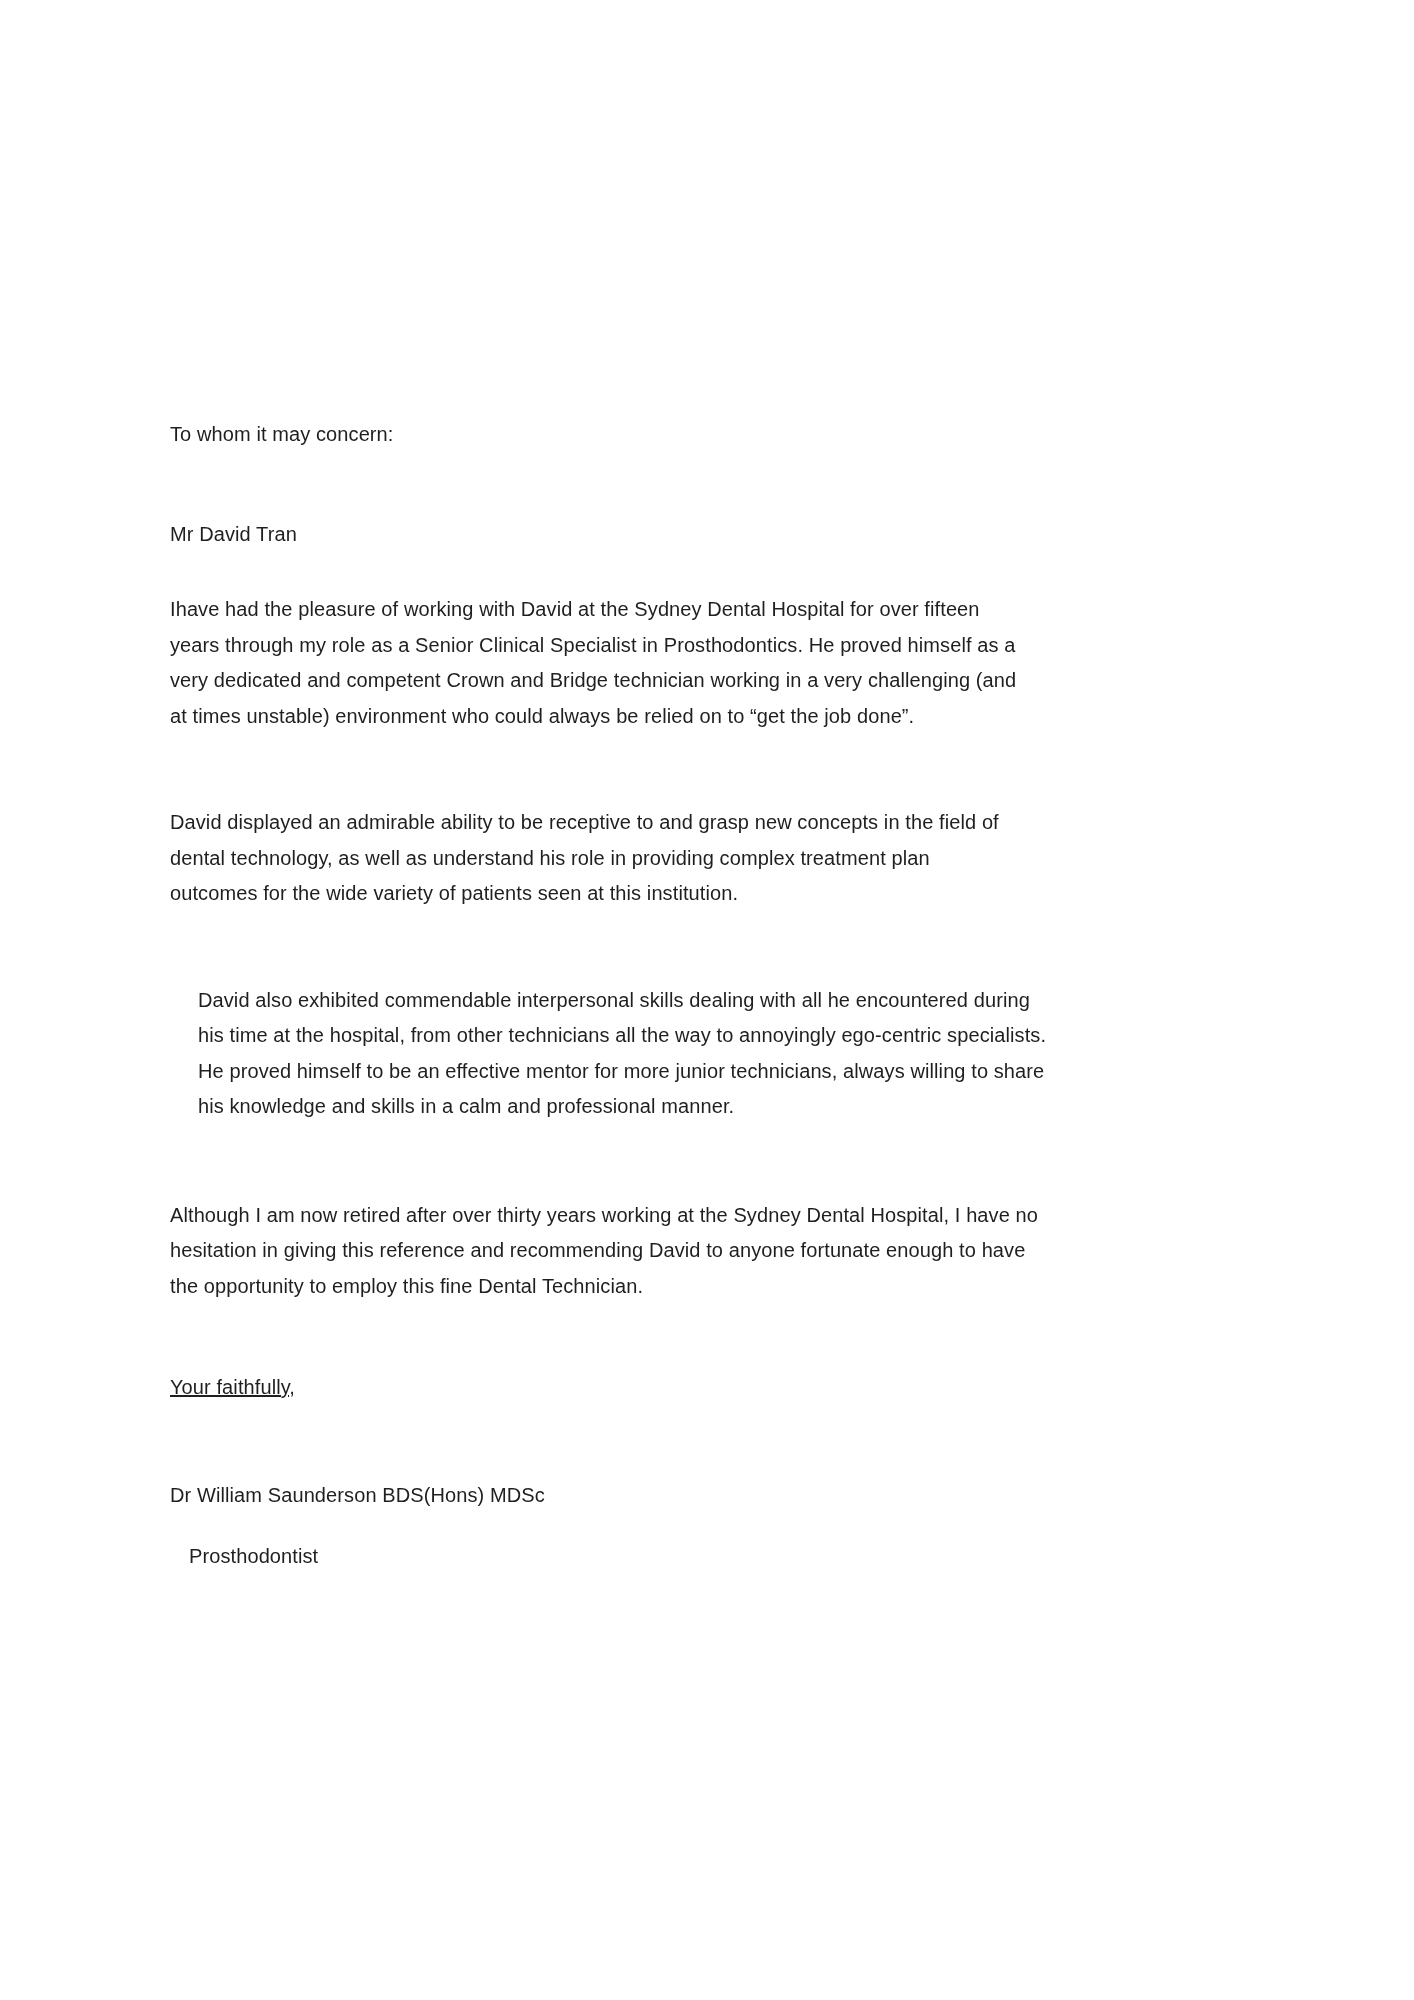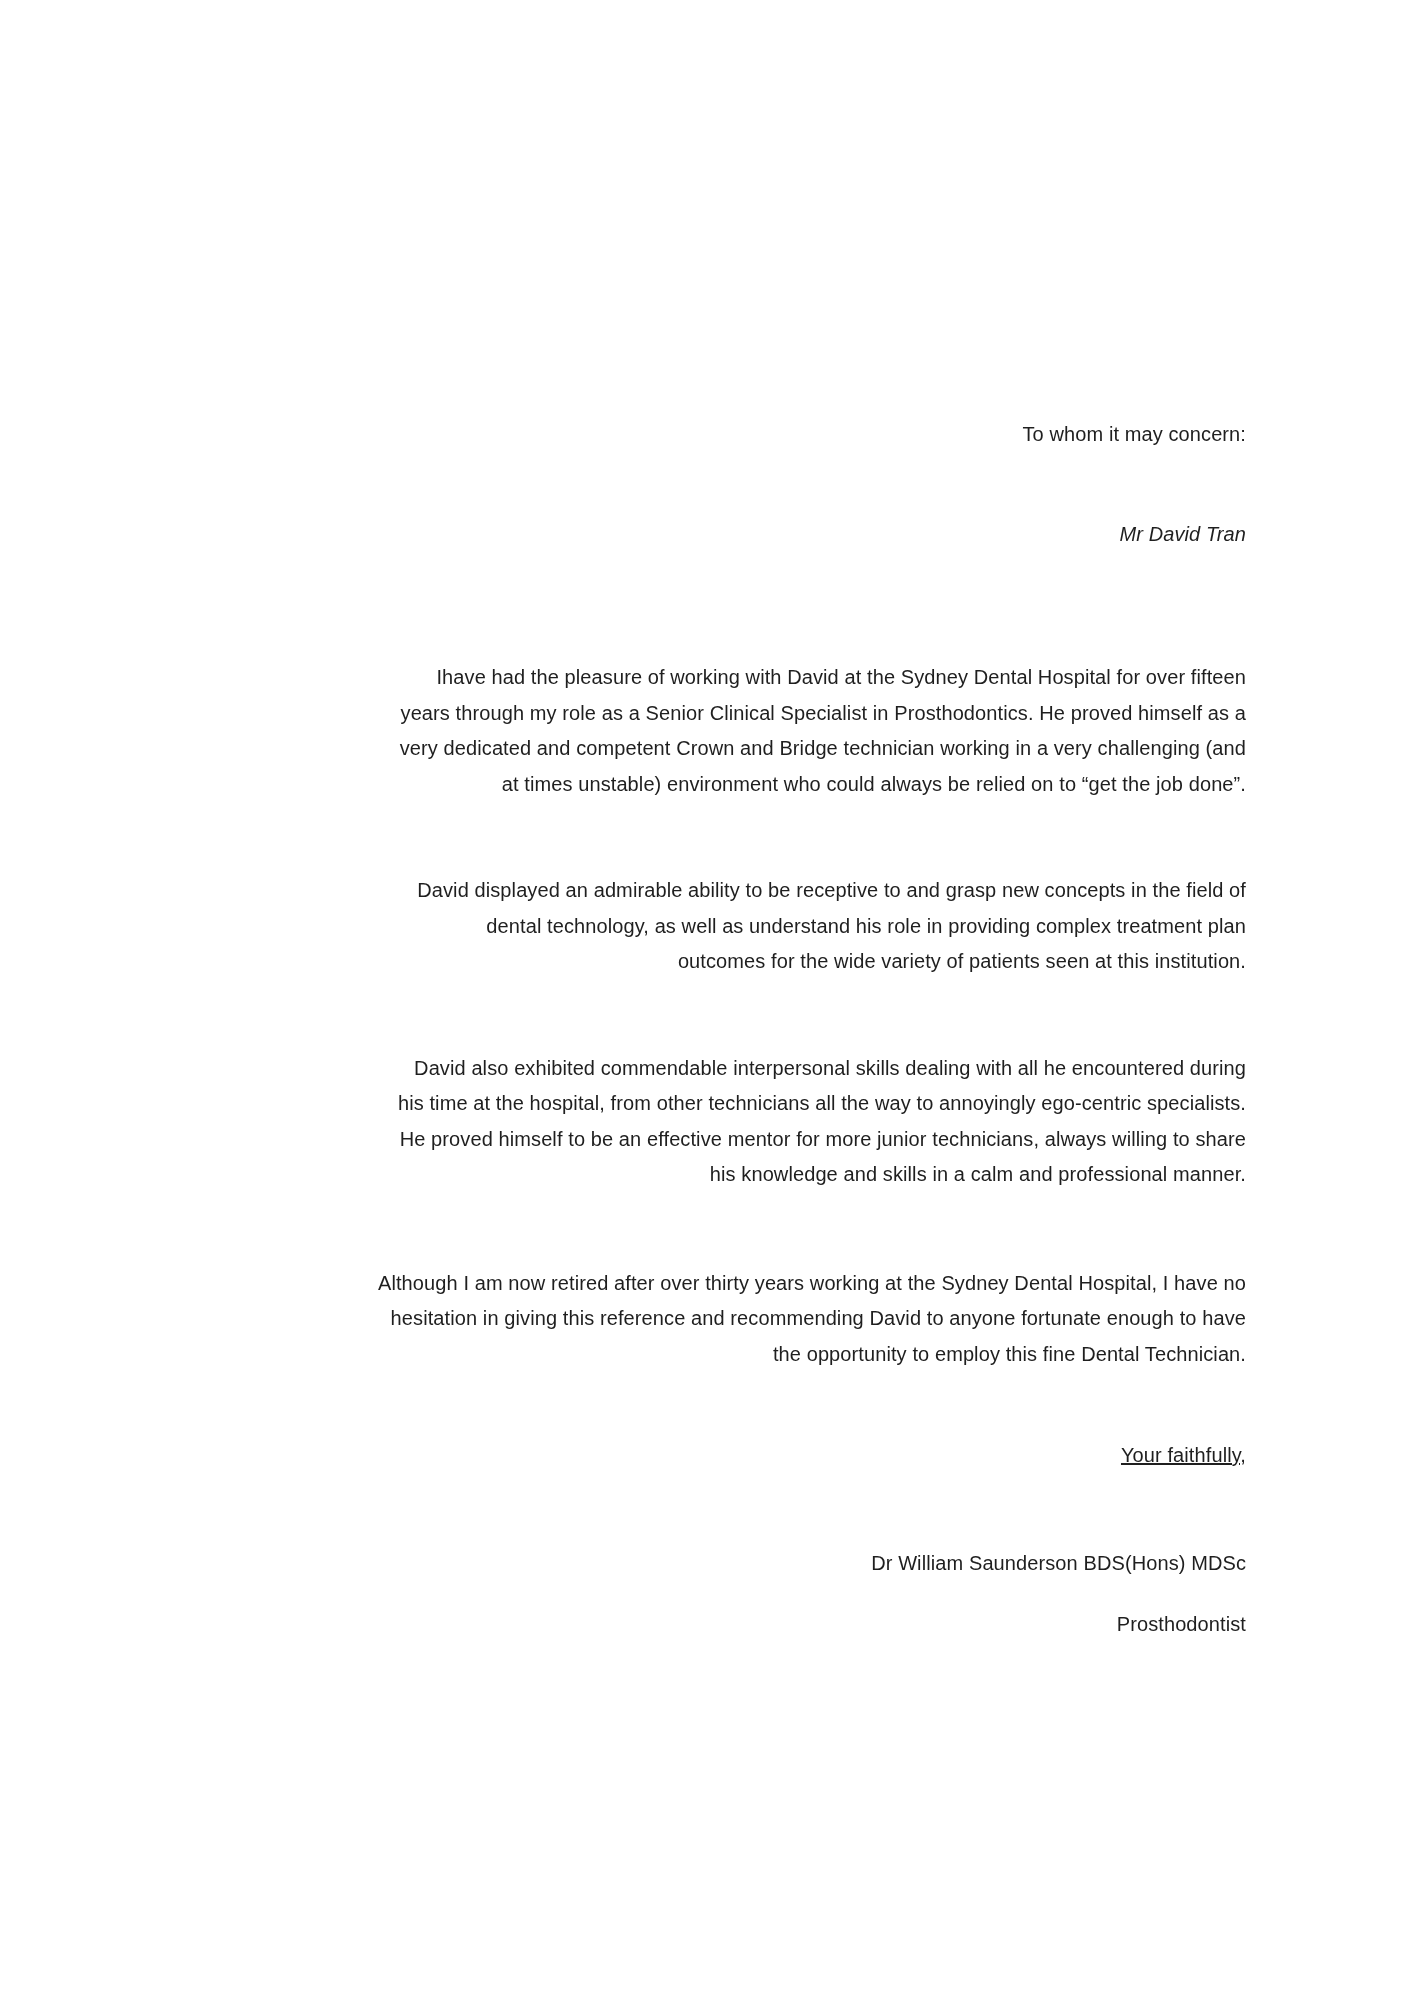--- a/index.html
+++ b/index.html
@@ -27,24 +27,23 @@
     top: 417px;
     width: 1076px;
     color: #1f1f1f;
     font-size: 20px;
     line-height: 35.5px;
     letter-spacing: 0.1px;
   }
   .block {
     margin: 0 0 71px 0;
     white-space: pre-line; 
-    text-align: right;
   }
   .salutation   { margin-bottom: 64px; }
-  .recipient    { margin-bottom: 108px; font-style: italic; }
+  .recipient    { margin-bottom: 40px; }
   .para-2       { }
   .para-3       { margin-bottom: 73px; margin-left: 28px; }
   .para-4       { margin-bottom: 66px; }
   .closing      { margin-bottom: 72px; text-decoration: underline; }
   .sig-name     { margin-bottom: 26px; }
   .sig-title    { margin-bottom: 0; margin-left: 19px; }
 </style>
 </head>
 <body>
 

